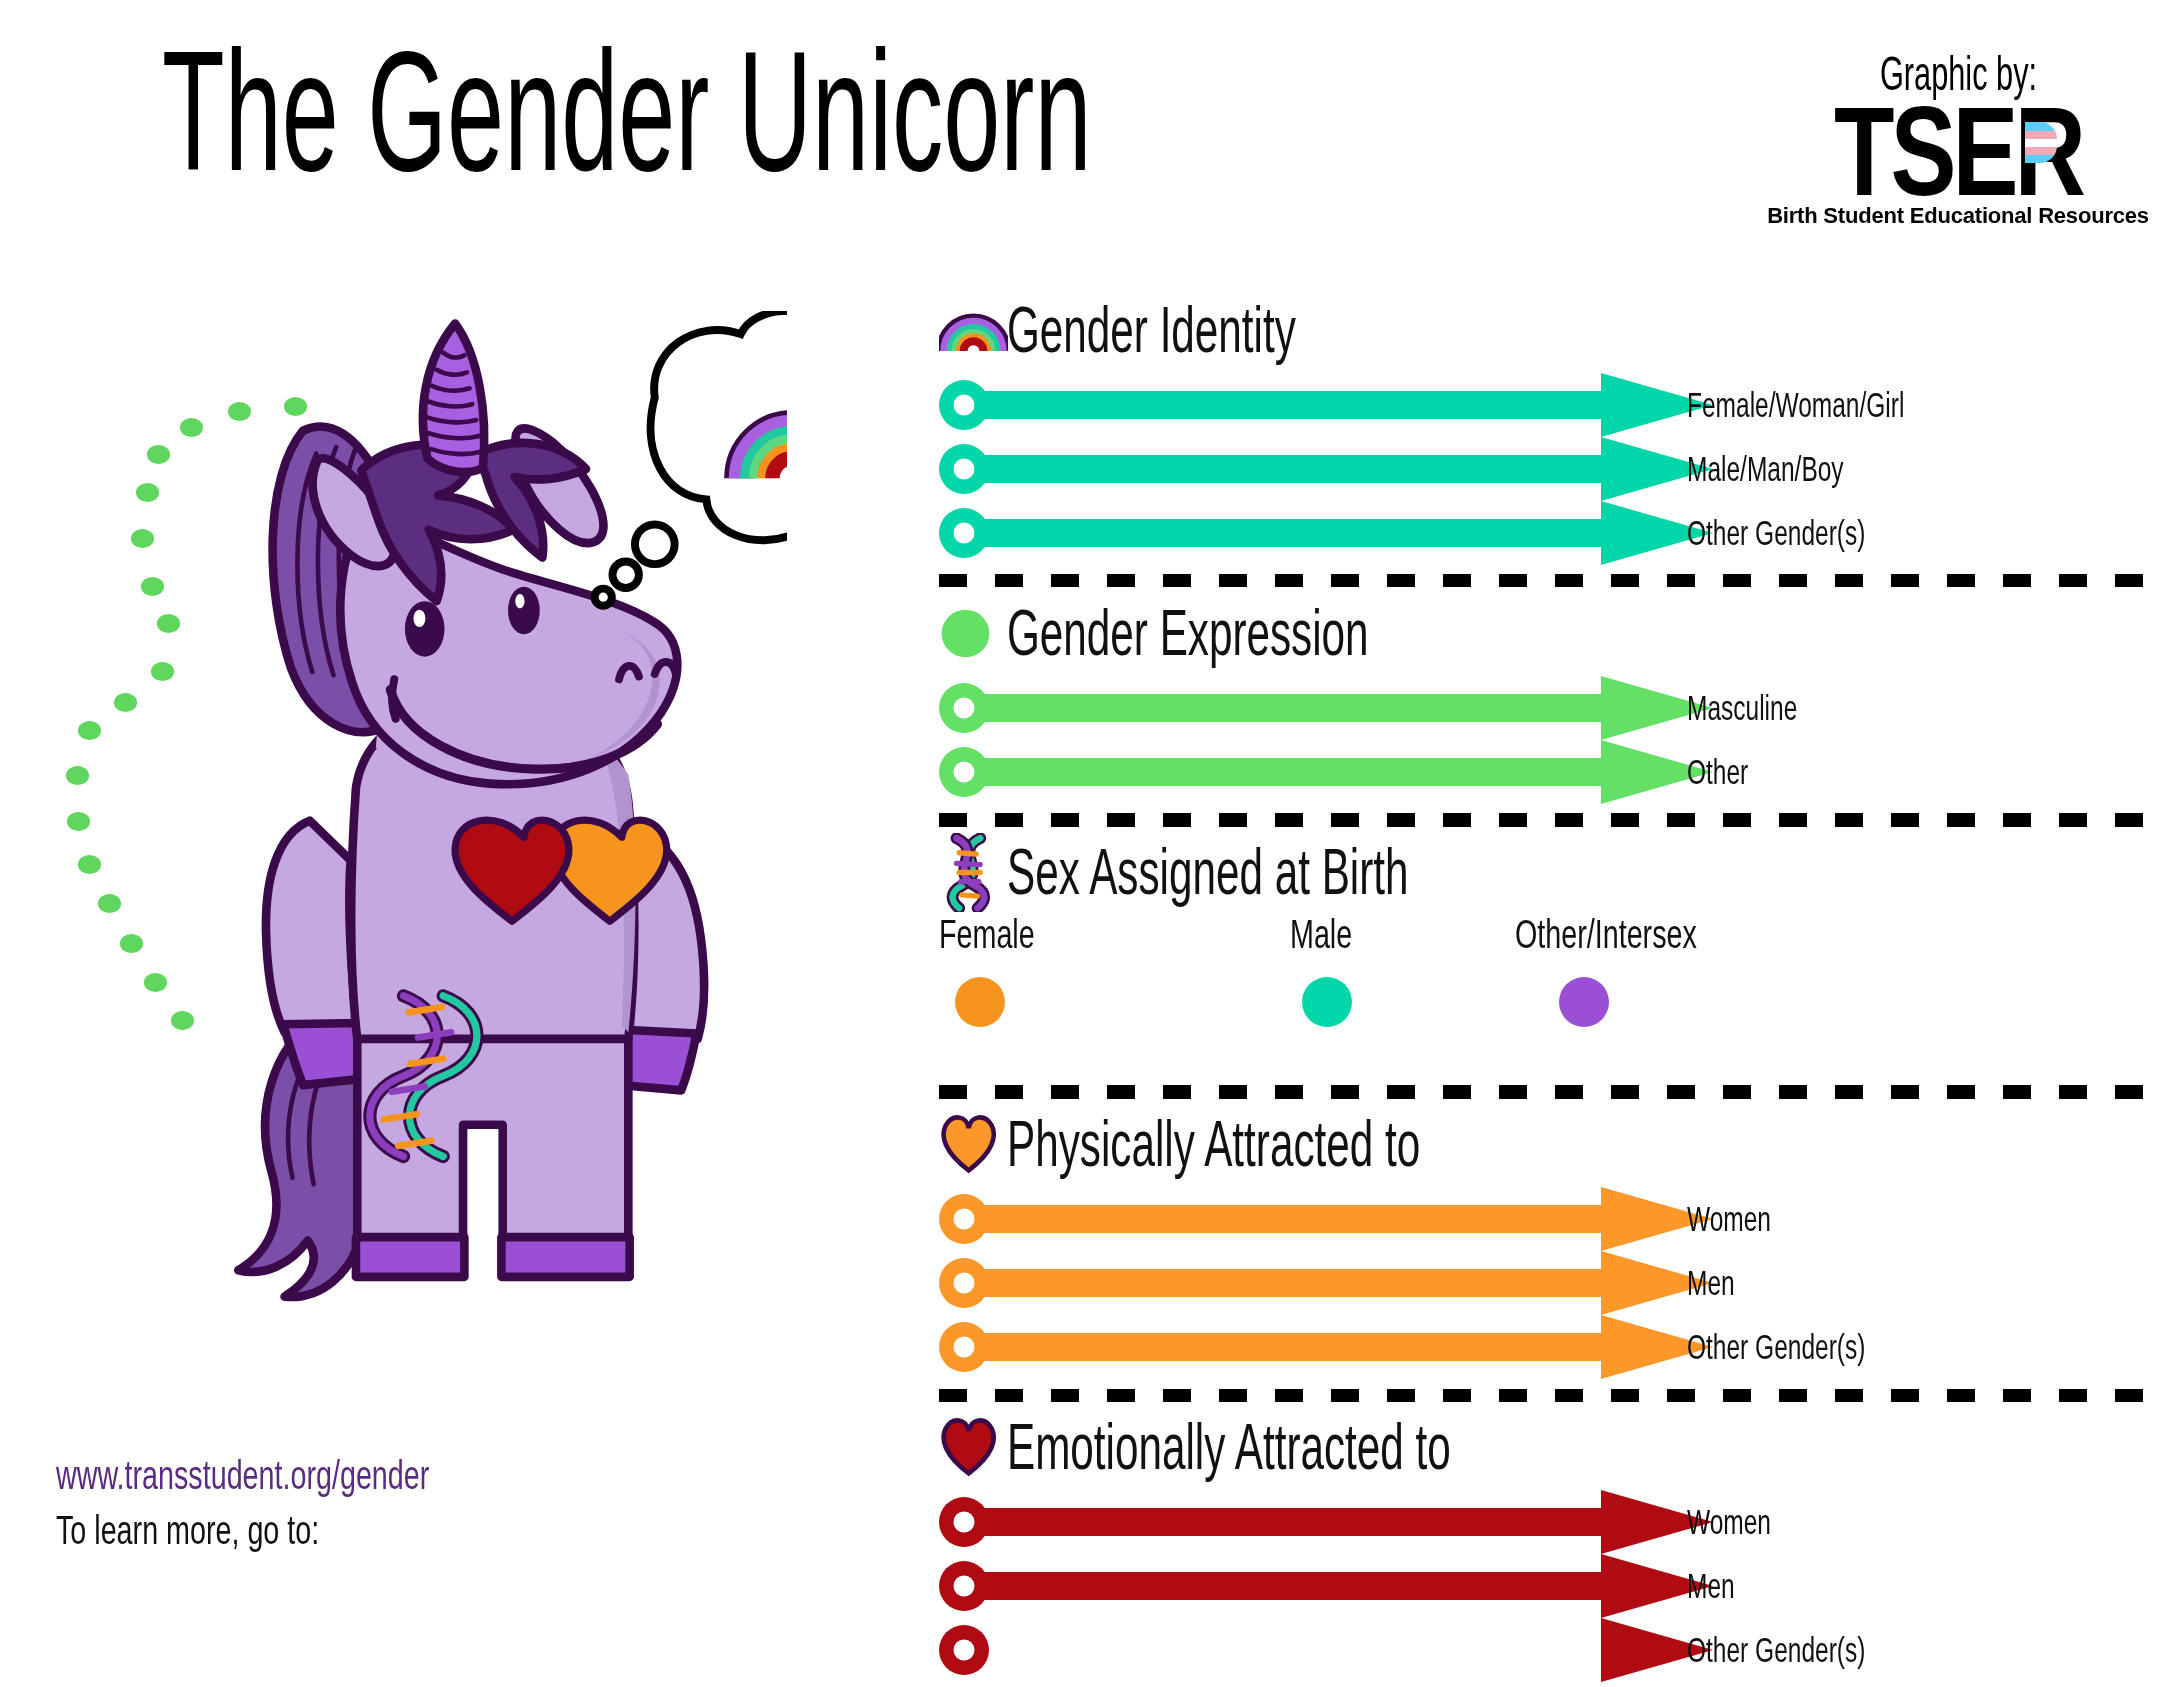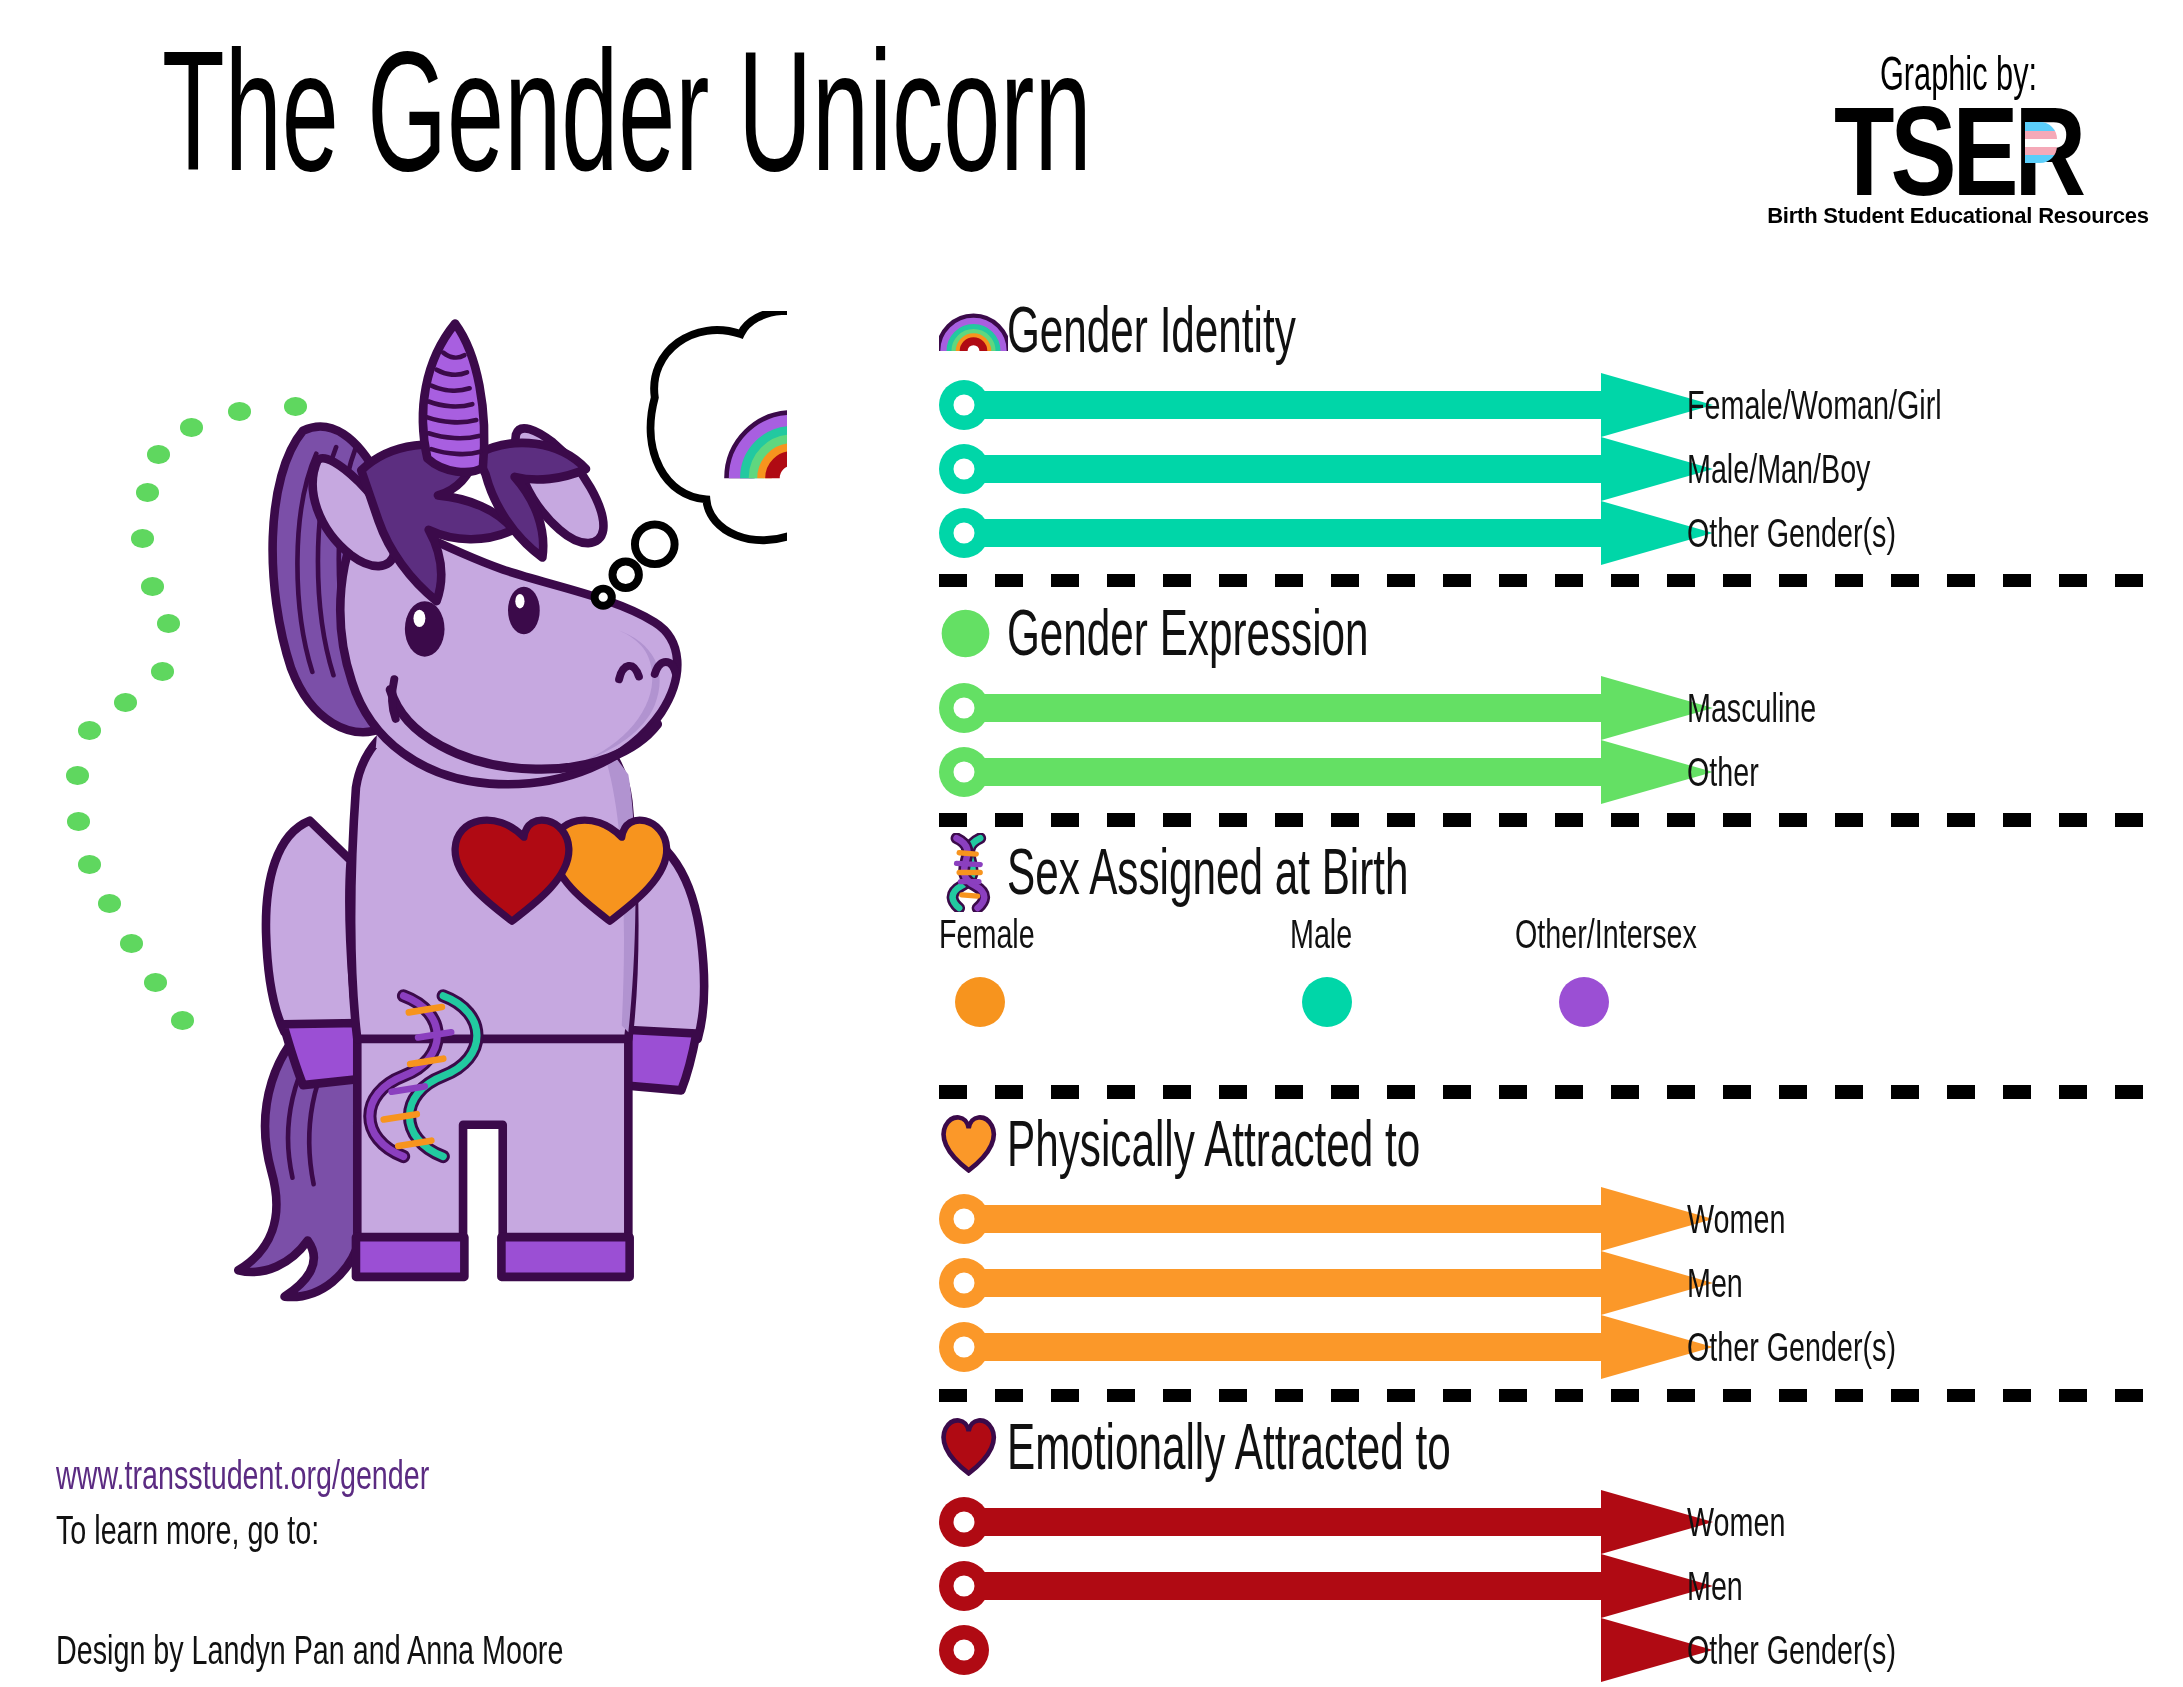--- a/index.html
+++ b/index.html
@@ -73,21 +73,21 @@
     height: 28px;
   }
   .arrow-head {
     position: absolute; top: 50%; transform: translateY(-50%);
     width: 0; height: 0;
     border-top: 32px solid transparent;
     border-bottom: 32px solid transparent;
   }
   .arrow-label {
     position: absolute; left: 748px; top: 50%; transform: translateY(-50%);
-    font-size: 41px; color: #111; white-space: nowrap;
+    font-size: 35px; color: #111; white-space: nowrap;
   }
   .arrow-label span {
     display: inline-block; transform: scaleX(0.70); transform-origin: left center;
   }
 
   
   .divider {
     height: 13.2px; margin: 9.3px 0 6.6px 0; width: 1224px;
     background-image: repeating-linear-gradient(to right, #000 0 28px, transparent 28px 56px);
   }
@@ -435,15 +435,14 @@
         <div class="arrow-label"><span>Other Gender(s)</span></div>
       </div>
     </div>
   </div>
 
 </div>
 
 <div id="footer">
   <div class="foot-line link"><span>www.transstudent.org/gender</span></div>
   <div class="foot-line"><span>To learn more, go to:</span></div>
-  <div class="foot-line" id="design-line"><span>Design by Landyn Pan and Anna Moore</span></div>
 </div>
 
 
 </body></html>

